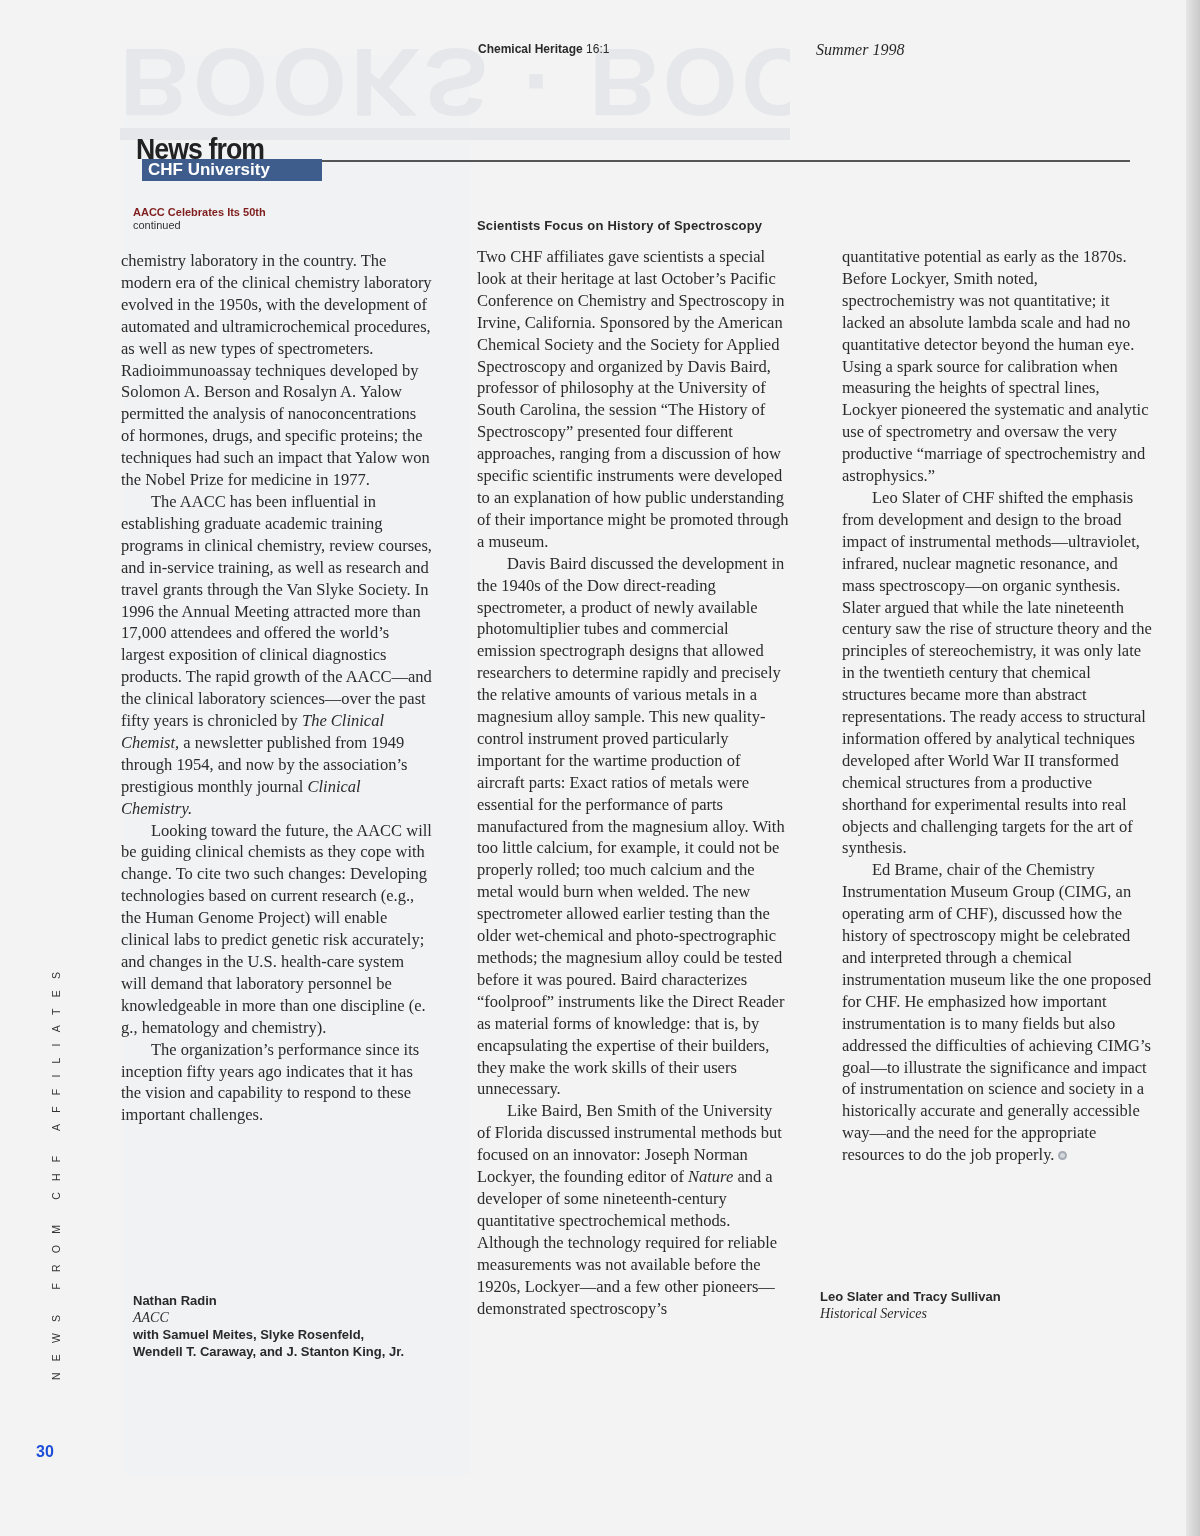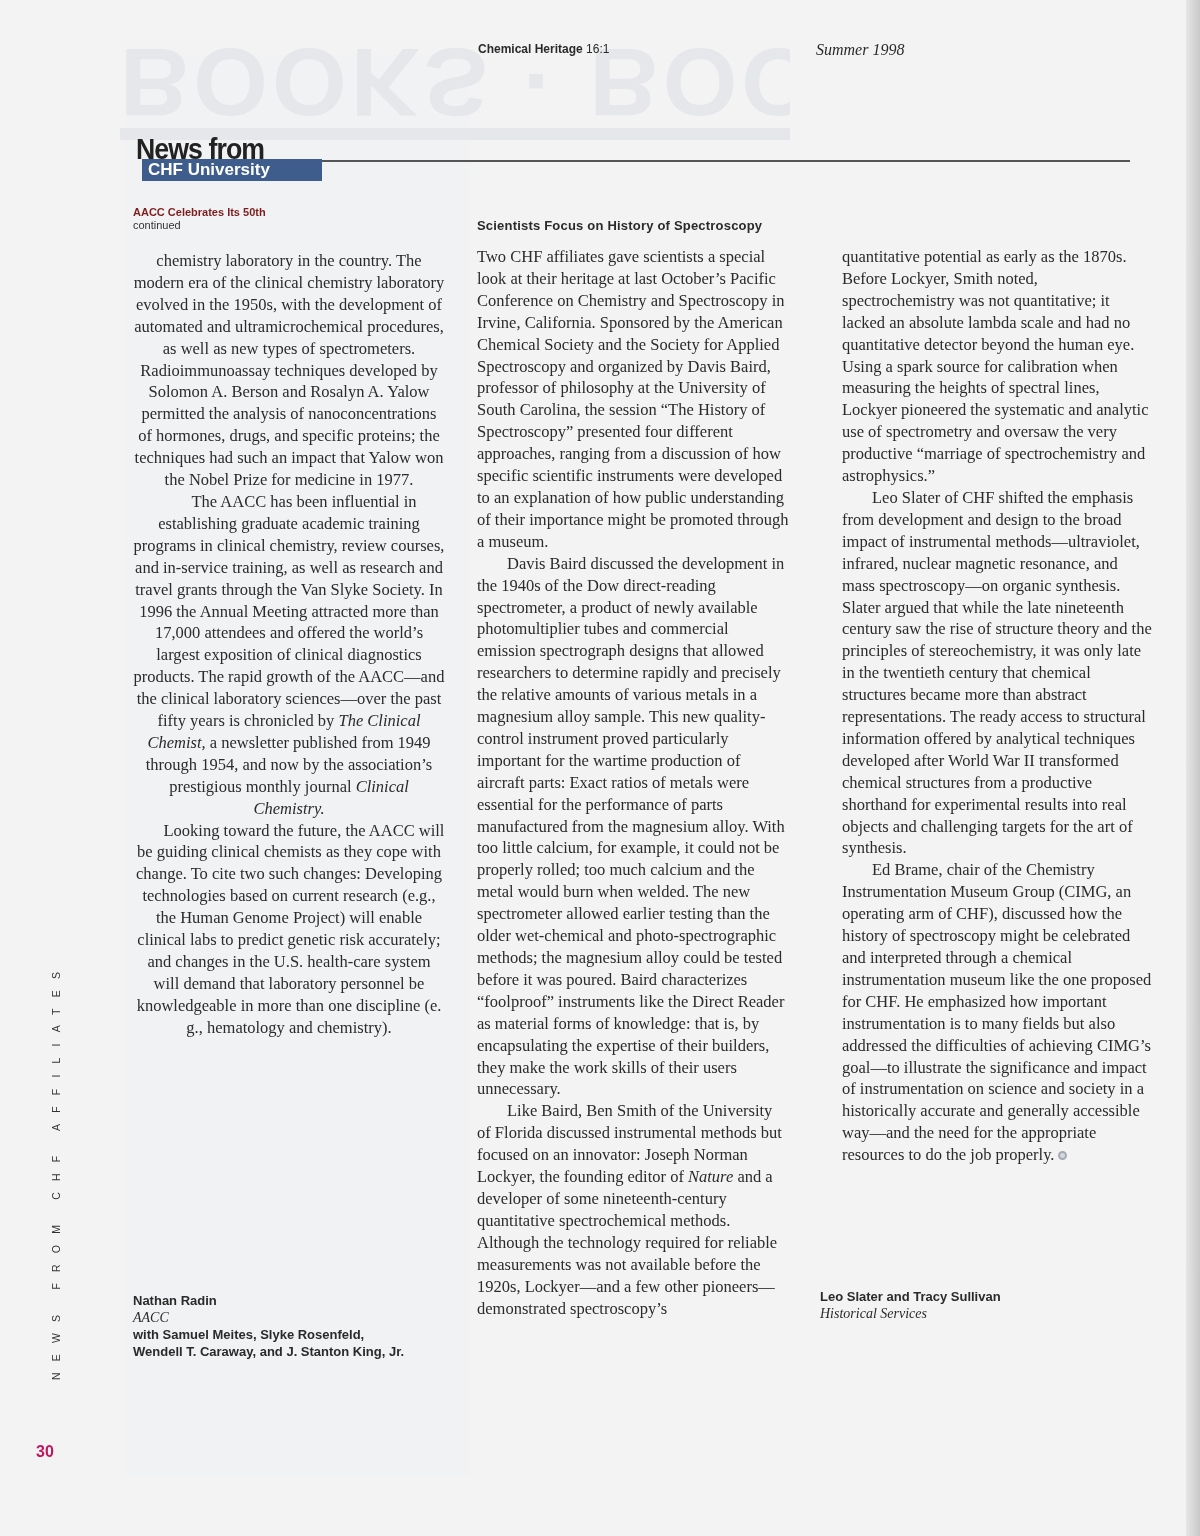--- a/index.html
+++ b/index.html
@@ -47,21 +47,21 @@
       line-height: 22px; padding-left: 6px; box-sizing: border-box;
     }
     .section-rule {
       position: absolute; left: 322px; top: 160px; width: 808px; height: 1.5px; background: #555;
     }
     .col {
       position: absolute; font-size: 16.5px; line-height: 21.9px; color: #2b2b2b;
     }
     .col p { margin: 0; text-indent: 30px; }
     .col p.noindent { text-indent: 0; }
-    .col1 { left: 133px; top: 250px; width: 312px; text-align: center; }
+    .col1 { left: 121px; top: 250px; width: 312px; }
     .col2 { left: 477px; top: 246px; width: 312px; }
     .col3 { left: 820px; top: 246px; width: 312px; margin-left: 22px; }
     .kicker { position: absolute; left: 133px; top: 206px; font-family: "Liberation Sans", sans-serif; }
     .kicker .k-title { font-size: 11px; font-weight: bold; color: #7f1d1d; }
     .kicker .k-sub { font-size: 11px; color: #333; margin-top: 1px; }
     .headline {
       position: absolute; left: 477px; top: 218px;
       font-family: "Liberation Sans", sans-serif; font-weight: bold; font-size: 13px; color: #2a2a2a;
       letter-spacing: 0.2px;
       text-align: center;
@@ -77,21 +77,21 @@
       margin-left: 4px;
     }
     .side-label {
       position: absolute; left: 50px; top: 1380px;
       transform: rotate(-90deg); transform-origin: left top;
       font-family: "Liberation Sans", sans-serif; font-size: 10.5px; letter-spacing: 11.2px;
       color: #333; white-space: nowrap;
     }
     .page-number {
       position: absolute; left: 36px; top: 1443px;
-      font-family: "Liberation Sans", sans-serif; font-weight: bold; font-size: 16px; color: #be185d;
+      font-family: "Liberation Sans", sans-serif; font-weight: bold; font-size: 16px; color: #1d4ed8;
     }
     .page-edge { position: absolute; right: 0; top: 0; width: 14px; height: 1536px; background: linear-gradient(to right, #e6e6e6, #c9c9c9); }
     i { font-style: italic; }
   </style>
 </head>
 <body>
 
 <div class="bleed"></div>
 <div class="ghost-title">BOOKS · BOOKS · BOOKS</div>
 <div class="ghost-band"></div>
@@ -108,20 +108,21 @@
 
 <div class="kicker">
   <div class="k-title">AACC Celebrates Its 50th</div>
   <div class="k-sub">continued</div>
 </div>
 
 <div class="col col1">
   <p class="noindent">chemistry laboratory in the country. The modern era of the clinical chemistry laboratory evolved in the 1950s, with the development of automated and ultramicrochemical procedures, as well as new types of spectrometers. Radioimmunoassay techniques developed by Solomon A. Berson and Rosalyn A. Yalow permitted the analysis of nanoconcentrations of hormones, drugs, and specific proteins; the techniques had such an impact that Yalow won the Nobel Prize for medicine in 1977.</p>
   <p><span>The AACC has been influential in establishing graduate academic training programs in clinical chemistry, review courses, and in-service training, as well as research and travel grants through the Van Slyke Society. In 1996 the Annual Meeting attracted more than 17,000 attendees and offered the world’s largest exposition of clinical diagnostics products. The rapid growth of the AACC—and the clinical laboratory sciences—over the past fifty years is chronicled by </span><i>The Clinical Chemist,</i><span> a newsletter published from 1949 through 1954, and now by the association’s prestigious monthly journal </span><i>Clinical Chemistry.</i></p>
   <p>Looking toward the future, the AACC will be guiding clinical chemists as they cope with change. To cite two such changes: Developing technologies based on current research (e.g., the Human Genome Project) will enable clinical labs to predict genetic risk accurately; and changes in the U.S. health-care system will demand that laboratory personnel be knowledgeable in more than one discipline (e. g., hematology and chemistry).</p>
+  <p>The organization’s performance since its inception fifty years ago indicates that it has the vision and capability to respond to these important challenges.</p>
 </div>
 
 <div class="byline byline1">
   <div class="name">Nathan Radin</div>
   <div class="aff">AACC</div>
   <div class="name">with Samuel Meites, Slyke Rosenfeld,</div>
   <div class="name">Wendell T. Caraway, and J. Stanton King, Jr.</div>
 </div>
 
 <div class="headline">Scientists Focus on History of Spectroscopy</div>

